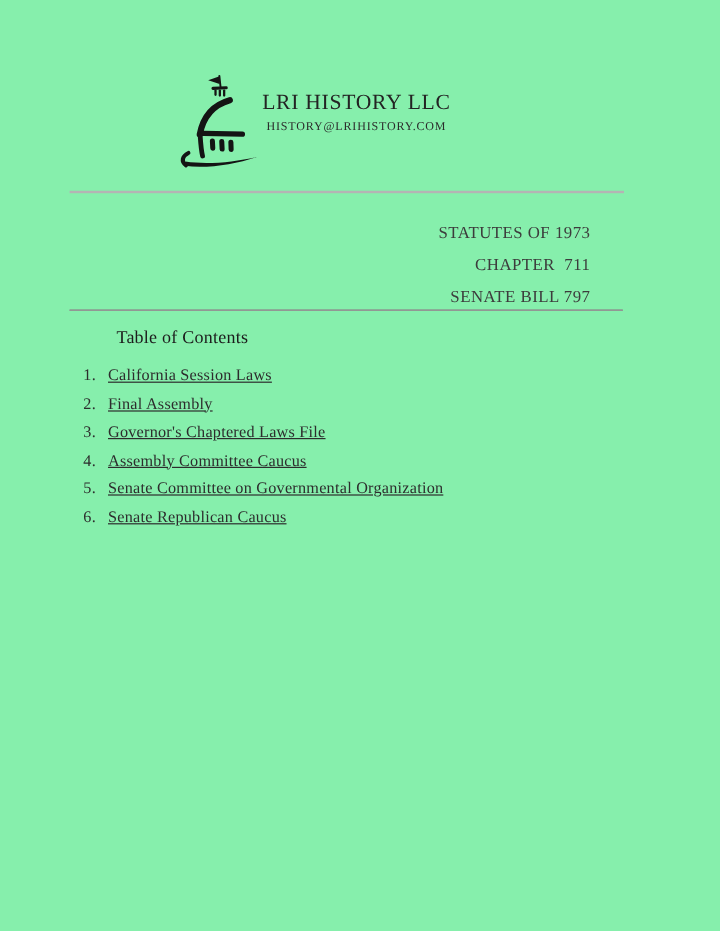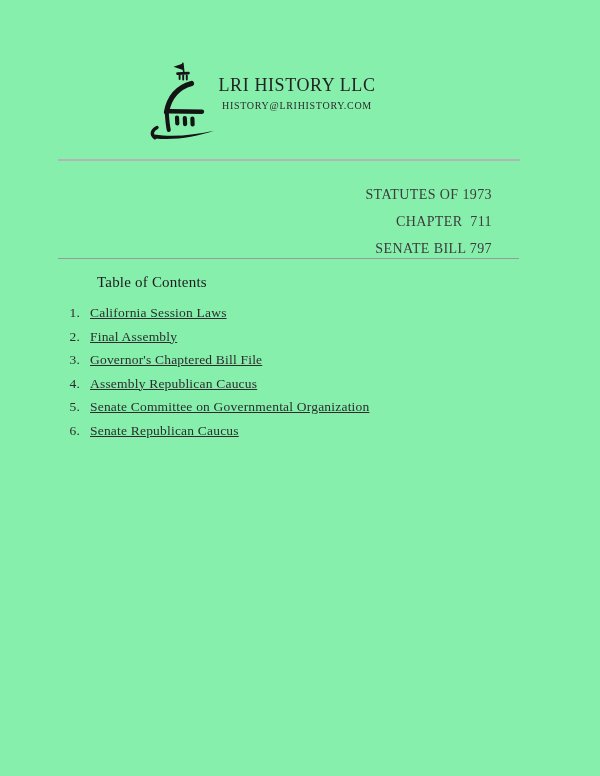--- a/index.html
+++ b/index.html
@@ -174,25 +174,25 @@
     <div class="toc-item">
       <span class="toc-num">1.</span>
       <span class="toc-label">California Session Laws</span>
     </div>
     <div class="toc-item">
       <span class="toc-num">2.</span>
       <span class="toc-label">Final Assembly</span>
     </div>
     <div class="toc-item">
       <span class="toc-num">3.</span>
-      <span class="toc-label">Governor's Chaptered Bill File</span>
+      <span class="toc-label">Governor's Chaptered Laws File</span>
     </div>
     <div class="toc-item">
       <span class="toc-num">4.</span>
-      <span class="toc-label">Assembly Republican Caucus</span>
+      <span class="toc-label">Assembly Committee Caucus</span>
     </div>
     <div class="toc-item">
       <span class="toc-num">5.</span>
       <span class="toc-label">Senate Committee on Governmental Organization</span>
     </div>
     <div class="toc-item">
       <span class="toc-num">6.</span>
       <span class="toc-label">Senate Republican Caucus</span>
     </div>
   </div>

